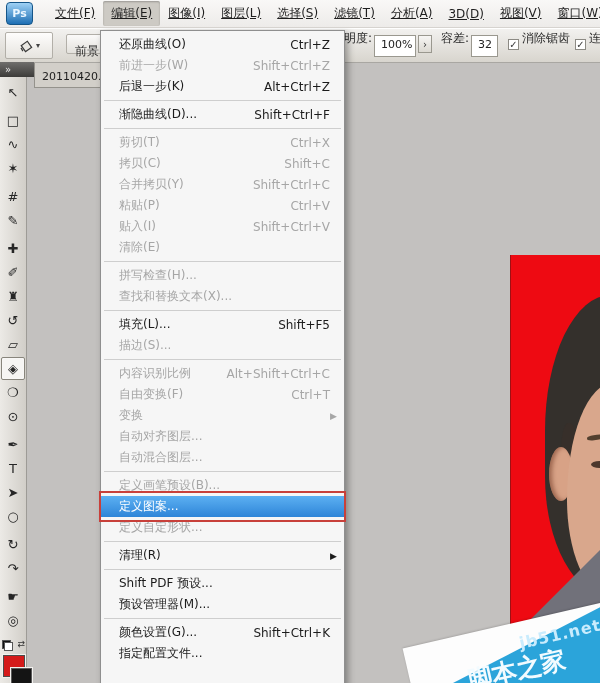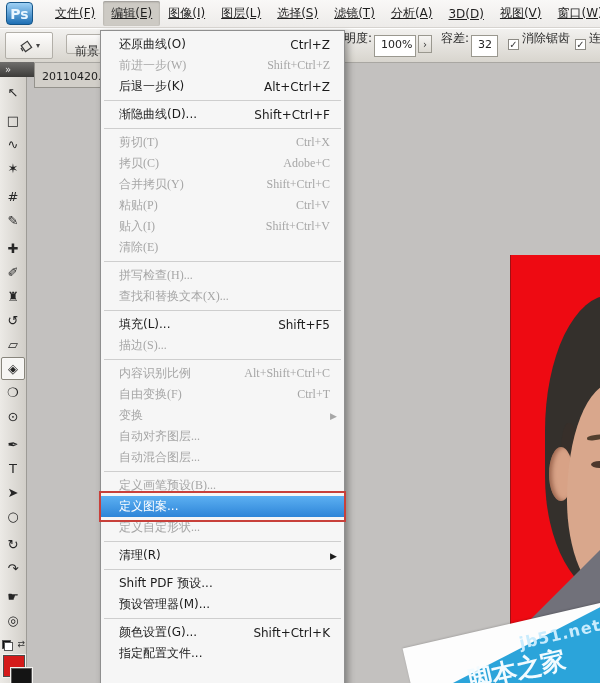--- a/index.html
+++ b/index.html
@@ -13,21 +13,21 @@
   .menubar{
     position:absolute;left:0;top:0;width:600px;height:28px;
     background:linear-gradient(#f9f8f7,#edebe9);
     border-bottom:1px solid #d6d3cf;
     display:flex;align-items:center;gap:2px;padding-left:6px;box-sizing:border-box;
     font-size:12px;color:#1f1f1f;z-index:35;white-space:nowrap;
   }
   .ps-logo{
     width:25px;height:21px;border-radius:4px;margin-right:12px;flex:0 0 auto;
     background:linear-gradient(#9fd1f5,#1e6fb4);border:1px solid #155588;
-    color:#eaf6ff;font-size:14px;font-weight:bold;
+    color:#eaf6ff;font-size:11px;font-weight:bold;
     display:flex;align-items:center;justify-content:center;
   }
   .menubar-item{padding:4px 8px;position:relative;border-radius:2px;text-decoration:underline;}
   .menubar-item.selected{background:#cdcac4;box-shadow:inset 0 1px 2px rgba(0,0,0,.25);}
   
   .optionsbar{
     position:absolute;left:0;top:28px;width:600px;height:34px;
     background:linear-gradient(#f3f2f0,#d8d5ce);
     border-bottom:1px solid #a9a7a2;box-shadow:inset 0 1px 0 #ffffff;
     font-size:12px;color:#2a2a2a;z-index:5;
@@ -86,21 +86,21 @@
   .edit-menu{
     position:absolute;left:100px;top:30px;width:245px;height:680px;
     background:#f6f6f6;border:1px solid #8f8f8f;box-sizing:border-box;
     box-shadow:3px 3px 7px rgba(0,0,0,.35);
     padding-top:3px;z-index:30;font-size:12px;
   }
   .menu-row{height:21px;display:flex;align-items:center;
     padding:0 14px 0 18px;position:relative;color:#1b1b1b;}
   .menu-row .mi-label{flex:1;white-space:nowrap;overflow:hidden;}
   .menu-row .mi-shortcut{margin-left:16px;white-space:nowrap;}
-  .menu-row.disabled{color:#a6a6a6;font-family:Liberation Serif, serif;}
+  .menu-row.disabled{color:#a6a6a6;}
   .menu-row.selected{background:linear-gradient(#5cb0f2,#2e85d8);color:#fff;}
   .menu-row .submenu-arrow{position:absolute;right:7px;font-size:9px;color:inherit;}
   .menu-sep{height:1px;background:#cecece;margin:3px 3px;}
   .ann-pattern{position:absolute;left:-2px;right:-2px;top:-5px;bottom:-5px;
     border:2px solid #c8403a;pointer-events:none;z-index:5;}
   
   .photo{
     position:absolute;left:510px;top:255px;width:90px;height:428px;
     background:#ee0a12;border-left:1px solid #a01014;overflow:hidden;z-index:10;
   }
@@ -246,21 +246,21 @@
         <span class="mi-label">渐隐曲线(D)...</span>
         <span class="mi-shortcut">Shift+Ctrl+F</span>
       </div>
       <div class="menu-sep"></div>
       <div class="menu-row disabled">
         <span class="mi-label">剪切(T)</span>
         <span class="mi-shortcut">Ctrl+X</span>
       </div>
       <div class="menu-row disabled">
         <span class="mi-label">拷贝(C)</span>
-        <span class="mi-shortcut">Adobe+C</span>
+        <span class="mi-shortcut">Shift+C</span>
       </div>
       <div class="menu-row disabled">
         <span class="mi-label">合并拷贝(Y)</span>
         <span class="mi-shortcut">Shift+Ctrl+C</span>
       </div>
       <div class="menu-row disabled">
         <span class="mi-label">粘贴(P)</span>
         <span class="mi-shortcut">Ctrl+V</span>
       </div>
       <div class="menu-row disabled">

